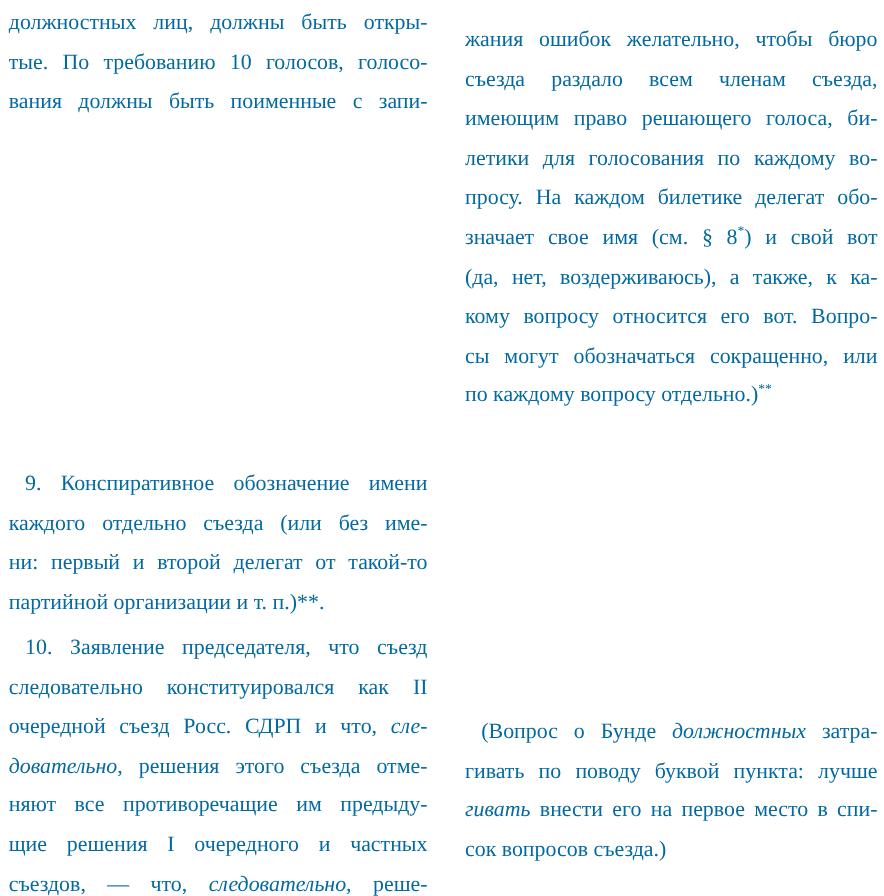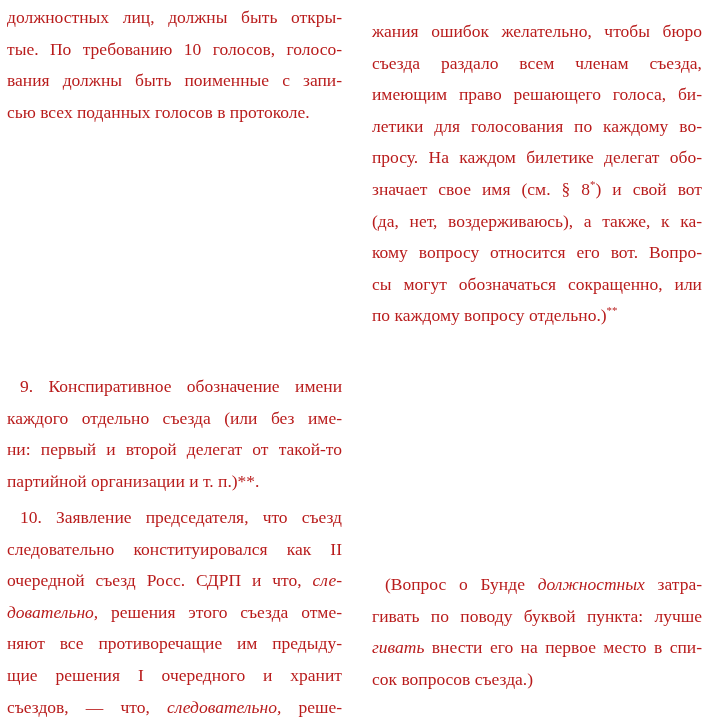--- a/index.html
+++ b/index.html
@@ -44,41 +44,40 @@
   .it { font-style: italic; }
   .supm {
     font-size: 0.62em;
     line-height: 0;
     vertical-align: super;
   }
 </style>
 </head>
 <body>
 
-<div class="page" style="background: rgb(255, 255, 255); color: #b91c1c;">
+<div class="page" style="background: rgb(255, 255, 255); color: #0369a1;">
   <div class="col col-left">
       <div class="block" style="top: 2px;">
         <div class="line just"><span>должностных лиц, должны быть откры-</span></div>
         <div class="line just"><span>тые. По требованию 10 голосов, голосо-</span></div>
         <div class="line just"><span>вания должны быть поименные с запи-</span></div>
-        <div class="line"><span>сью всех поданных голосов в протоколе.</span></div>
       </div>
       <div class="block" style="top: 371px;">
         <div class="line just indent"><span>9. Конспиративное обозначение имени</span></div>
         <div class="line just"><span>каждого отдельно съезда (или без име-</span></div>
         <div class="line just"><span>ни: первый и второй делегат от такой-то</span></div>
         <div class="line"><span>партийной организации и т. п.)**.</span></div>
       </div>
       <div class="block" style="top: 502px;">
         <div class="line just indent"><span>10. Заявление председателя, что съезд</span></div>
         <div class="line just"><span>следовательно конституировался как II</span></div>
         <div class="line just"><span>очередной съезд Росс. СДРП и что, </span><span class="it">сле-</span></div>
         <div class="line just"><span class="it">довательно,</span><span> решения этого съезда отме-</span></div>
         <div class="line just"><span>няют все противоречащие им предыду-</span></div>
-        <div class="line just"><span>щие решения I очередного и хранит</span></div>
+        <div class="line just"><span>щие решения I очередного и частных</span></div>
         <div class="line just"><span>съездов, — что, </span><span class="it">следовательно,</span><span> реше-</span></div>
       </div>
     </div>
   <div class="col col-right">
       <div class="block" style="top: 16px;">
         <div class="line just"><span>жания ошибок желательно, чтобы бюро</span></div>
         <div class="line just"><span>съезда раздало всем членам съезда,</span></div>
         <div class="line just"><span>имеющим право решающего голоса, би-</span></div>
         <div class="line just"><span>летики для голосования по каждому во-</span></div>
         <div class="line just"><span>просу. На каждом билетике делегат обо-</span></div>

